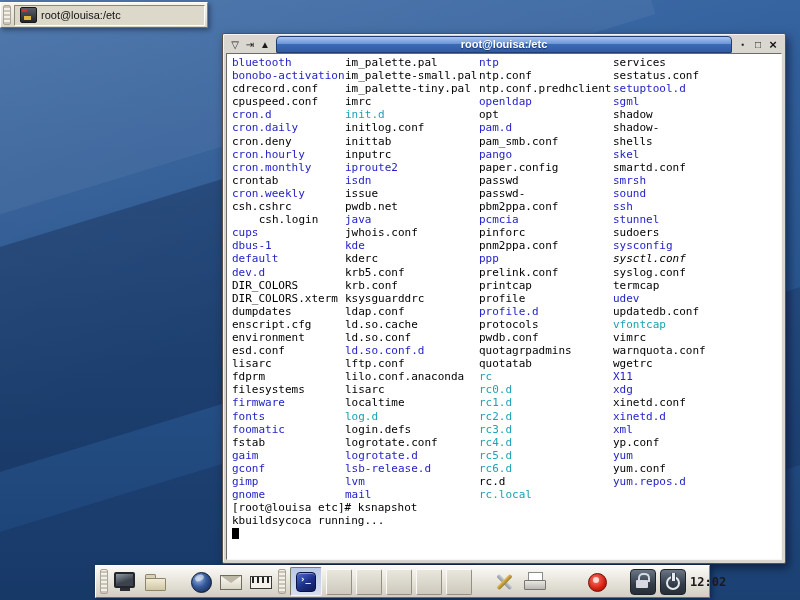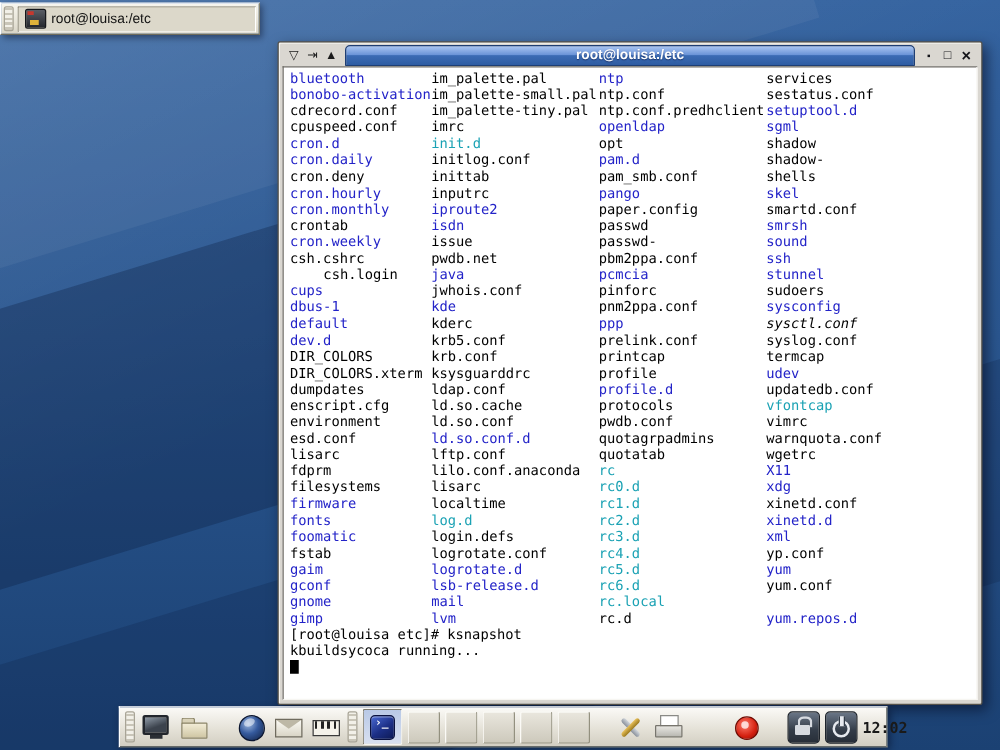--- a/index.html
+++ b/index.html
@@ -195,22 +195,22 @@
           <div class="term-row"><span class="term-cell c0" style="color: rgb(0, 0, 0);">esd.conf</span><span class="term-cell c1" style="color: rgb(35, 35, 200);">ld.so.conf.d</span><span class="term-cell c2" style="color: rgb(0, 0, 0);">quotagrpadmins</span><span class="term-cell c3" style="color: rgb(0, 0, 0);">warnquota.conf</span></div>
           <div class="term-row"><span class="term-cell c0" style="color: rgb(0, 0, 0);">lisarc</span><span class="term-cell c1" style="color: rgb(0, 0, 0);">lftp.conf</span><span class="term-cell c2" style="color: rgb(0, 0, 0);">quotatab</span><span class="term-cell c3" style="color: rgb(0, 0, 0);">wgetrc</span></div>
           <div class="term-row"><span class="term-cell c0" style="color: rgb(0, 0, 0);">fdprm</span><span class="term-cell c1" style="color: rgb(0, 0, 0);">lilo.conf.anaconda</span><span class="term-cell c2" style="color: rgb(27, 162, 180);">rc</span><span class="term-cell c3" style="color: rgb(35, 35, 200);">X11</span></div>
           <div class="term-row"><span class="term-cell c0" style="color: rgb(0, 0, 0);">filesystems</span><span class="term-cell c1" style="color: rgb(0, 0, 0);">lisarc</span><span class="term-cell c2" style="color: rgb(27, 162, 180);">rc0.d</span><span class="term-cell c3" style="color: rgb(35, 35, 200);">xdg</span></div>
           <div class="term-row"><span class="term-cell c0" style="color: rgb(35, 35, 200);">firmware</span><span class="term-cell c1" style="color: rgb(0, 0, 0);">localtime</span><span class="term-cell c2" style="color: rgb(27, 162, 180);">rc1.d</span><span class="term-cell c3" style="color: rgb(0, 0, 0);">xinetd.conf</span></div>
           <div class="term-row"><span class="term-cell c0" style="color: rgb(35, 35, 200);">fonts</span><span class="term-cell c1" style="color: rgb(27, 162, 180);">log.d</span><span class="term-cell c2" style="color: rgb(27, 162, 180);">rc2.d</span><span class="term-cell c3" style="color: rgb(35, 35, 200);">xinetd.d</span></div>
           <div class="term-row"><span class="term-cell c0" style="color: rgb(35, 35, 200);">foomatic</span><span class="term-cell c1" style="color: rgb(0, 0, 0);">login.defs</span><span class="term-cell c2" style="color: rgb(27, 162, 180);">rc3.d</span><span class="term-cell c3" style="color: rgb(35, 35, 200);">xml</span></div>
           <div class="term-row"><span class="term-cell c0" style="color: rgb(0, 0, 0);">fstab</span><span class="term-cell c1" style="color: rgb(0, 0, 0);">logrotate.conf</span><span class="term-cell c2" style="color: rgb(27, 162, 180);">rc4.d</span><span class="term-cell c3" style="color: rgb(0, 0, 0);">yp.conf</span></div>
           <div class="term-row"><span class="term-cell c0" style="color: rgb(35, 35, 200);">gaim</span><span class="term-cell c1" style="color: rgb(35, 35, 200);">logrotate.d</span><span class="term-cell c2" style="color: rgb(27, 162, 180);">rc5.d</span><span class="term-cell c3" style="color: rgb(35, 35, 200);">yum</span></div>
           <div class="term-row"><span class="term-cell c0" style="color: rgb(35, 35, 200);">gconf</span><span class="term-cell c1" style="color: rgb(35, 35, 200);">lsb-release.d</span><span class="term-cell c2" style="color: rgb(27, 162, 180);">rc6.d</span><span class="term-cell c3" style="color: rgb(0, 0, 0); text-align: center;">yum.conf</span></div>
+          <div class="term-row"><span class="term-cell c0" style="color: rgb(35, 35, 200);">gimp</span><span class="term-cell c1" style="color: rgb(35, 35, 200);">lvm</span><span class="term-cell c2" style="color: rgb(0, 0, 0);">rc.d</span><span class="term-cell c3" style="color: rgb(35, 35, 200);">yum.repos.d</span></div>
           <div class="term-row"><span class="term-cell c0" style="color: rgb(35, 35, 200);">gnome</span><span class="term-cell c1" style="color: rgb(35, 35, 200);">mail</span><span class="term-cell c2" style="color: rgb(27, 162, 180);">rc.local</span><span class="term-cell c3"></span></div>
-          <div class="term-row"><span class="term-cell c0" style="color: rgb(35, 35, 200);">gimp</span><span class="term-cell c1" style="color: rgb(35, 35, 200);">lvm</span><span class="term-cell c2" style="color: rgb(0, 0, 0);">rc.d</span><span class="term-cell c3" style="color: rgb(35, 35, 200);">yum.repos.d</span></div>
         </div>
       <div class="term-line">[root@louisa etc]# ksnapshot</div>
       <div class="term-line">kbuildsycoca running...</div>
       <div class="term-line"><span class="cursor"></span></div>
     </div>
   </div>
 
   <div class="kicker">
     <div class="kicker-inner" id="panel-items">
         <div class="p-handle"></div>

